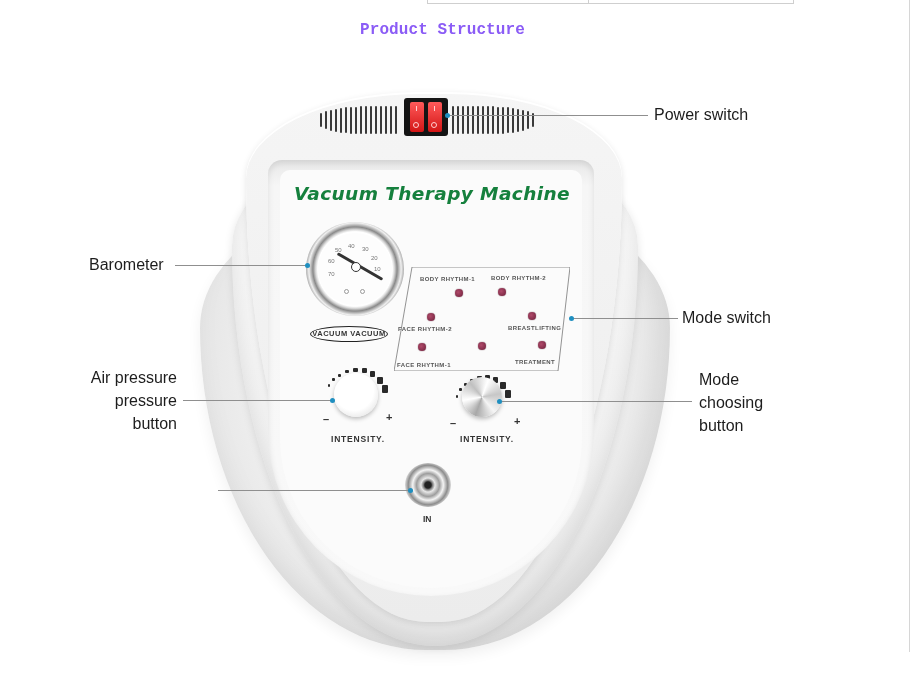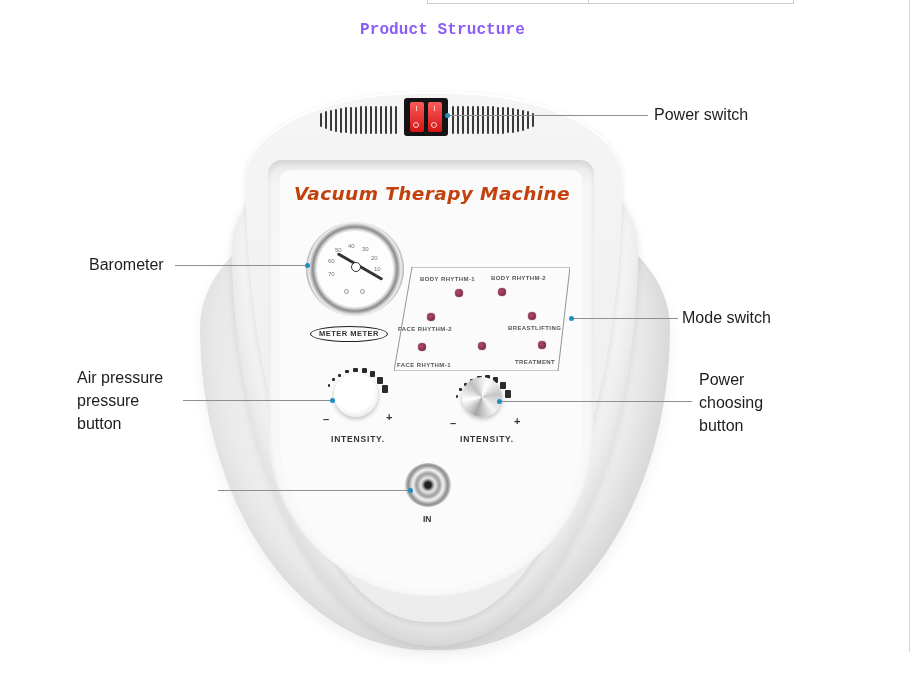--- a/index.html
+++ b/index.html
@@ -26,21 +26,21 @@
   .vent { position:absolute; top:52px; height:36px; display:flex; align-items:center; gap:3px; }
   .vent span { display:block; width:2px; background:#3a3a3a; border-radius:1px; }
   .vent-left { left:320px; }
   .vent-right { left:452px; }
 
   .switch-box { position:absolute; left:404px; top:48px; width:44px; height:38px; background:#141414; border-radius:3px; display:flex; justify-content:center; align-items:center; gap:4px; }
   .rocker { width:14px; height:30px; background:linear-gradient(180deg,#ff5a5a,#d31515); border-radius:2px; position:relative; }
   .rocker .on { position:absolute; left:6px; top:4px; width:1px; height:5px; background:#ffd0d0; }
   .rocker .off { position:absolute; left:3px; bottom:4px; width:6px; height:6px; border:1px solid #ffd0d0; border-radius:50%; box-sizing:border-box; }
 
-  .machine-title { position:absolute; left:294px; top:133px; font-family:"DejaVu Sans", sans-serif; font-style:italic; font-weight:bold; font-size:18.5px; color:#c2410c; letter-spacing:0.4px; }
+  .machine-title { position:absolute; left:294px; top:133px; font-family:"DejaVu Sans", sans-serif; font-style:italic; font-weight:bold; font-size:18.5px; color:#15803d; letter-spacing:0.4px; }
 
   
   .gauge { position:absolute; left:306px; top:172px; width:98px; height:94px; border-radius:50%; background:radial-gradient(circle,#ffffff 55%,#d8d8d8 58%,#8a8a8a 62%,#f0f0f0 68%,#6d6d6d 76%,#e6e6e6 84%,#9a9a9a 100%); }
   .gauge-face { position:absolute; left:12px; top:11px; width:74px; height:72px; border-radius:50%; background:#fdfdfd; }
   .gauge-needle { position:absolute; left:16px; top:32px; width:52px; height:3px; background:#333; transform-origin:50% 50%; transform:rotate(30deg); border-radius:2px; }
   .gauge-hub { position:absolute; left:33px; top:29px; width:8px; height:8px; border-radius:50%; background:#fff; border:1px solid #333; }
   .gauge-num { position:absolute; font-size:6px; color:#777; }
   .gauge-dot { position:absolute; width:5px; height:5px; border-radius:50%; border:1px solid #999; box-sizing:border-box; }
 
   .vacuum-meter-label { position:absolute; left:310px; top:276px; width:76px; height:14px; border:1.5px solid #222; border-radius:50%; font-size:7.5px; font-weight:bold; color:#333; text-align:center; line-height:14px; letter-spacing:0.5px; }
@@ -60,21 +60,21 @@
   .intensity { position:absolute; font-size:8.5px; font-weight:bold; color:#333; letter-spacing:0.8px; }
 
   
   .inlet { position:absolute; left:405px; top:413px; width:46px; height:44px; border-radius:50%; background:radial-gradient(circle,#222 10%,#777 14%,#e8e8e8 22%,#9d9d9d 36%,#f4f4f4 48%,#8d8d8d 62%,#efefef 75%,#a0a0a0 100%); }
   .inlet-label { position:absolute; left:423px; top:464px; font-size:8.5px; font-weight:bold; color:#333; }
 
   
   .callout-line { position:absolute; height:1px; background:#8f8f8f; }
   .callout-dot { position:absolute; width:5px; height:5px; border-radius:50%; background:#1f8fc0; }
   .callout-label { position:absolute; font-size:16px; color:#1d1d1d; line-height:23px; white-space:nowrap; }
-  .callout-label.right-align { }
+  .callout-label.right-align { text-align:right; }
 </style>
 </head>
 <body>
 
 <div class="top-table">
   <div class="cell c1"></div>
   <div class="cell"></div>
 </div>
 <div class="right-rule"></div>
 
@@ -145,21 +145,21 @@
       <span class="gauge-num" style="left:56px;top:33px">10</span>
       <span class="gauge-num" style="left:17px;top:14px">50</span>
       <span class="gauge-num" style="left:10px;top:25px">60</span>
       <span class="gauge-num" style="left:10px;top:38px">70</span>
       <div class="gauge-needle"></div>
       <div class="gauge-hub"></div>
       <div class="gauge-dot" style="left:26px;top:56px"></div>
       <div class="gauge-dot" style="left:42px;top:56px"></div>
     </div>
   </div>
-  <div class="vacuum-meter-label">METER METER</div>
+  <div class="vacuum-meter-label">VACUUM VACUUM</div>
 
   <div class="mode-panel">
     <svg width="176" height="104">
       <polygon points="18,0 176,0 164,104 0,104" fill="none" stroke="#777" stroke-width="0.8"></polygon>
     </svg>
     <span class="mode-label" style="left:26px;top:9px">BODY RHYTHM-1</span>
     <span class="mode-label" style="left:97px;top:8px">BODY RHYTHM-2</span>
     <span class="mode-label" style="left:4px;top:59px">FACE RHYTHM-2</span>
     <span class="mode-label" style="left:114px;top:58px">BREASTLIFTING</span>
     <span class="mode-label" style="left:3px;top:95px">FACE RHYTHM-1</span>
@@ -224,20 +224,20 @@
   <div class="callout-dot" style="left:330px;top:348px"></div>
   <div class="callout-label right-align" style="left:77px;top:316px;width:100px">
     <div>Air pressure</div>
     <div>pressure</div>
     <div>button</div>
   </div>
 
   <div class="callout-line" style="left:500px;top:351px;width:192px"></div>
   <div class="callout-dot" style="left:497px;top:349px"></div>
   <div class="callout-label" style="left:699px;top:318px">
-    <div>Power</div>
+    <div>Mode</div>
     <div>choosing</div>
     <div>button</div>
   </div>
 
   <div class="callout-line" style="left:218px;top:440px;width:192px"></div>
   <div class="callout-dot" style="left:408px;top:438px"></div>
 </div>
 
 </body></html>

